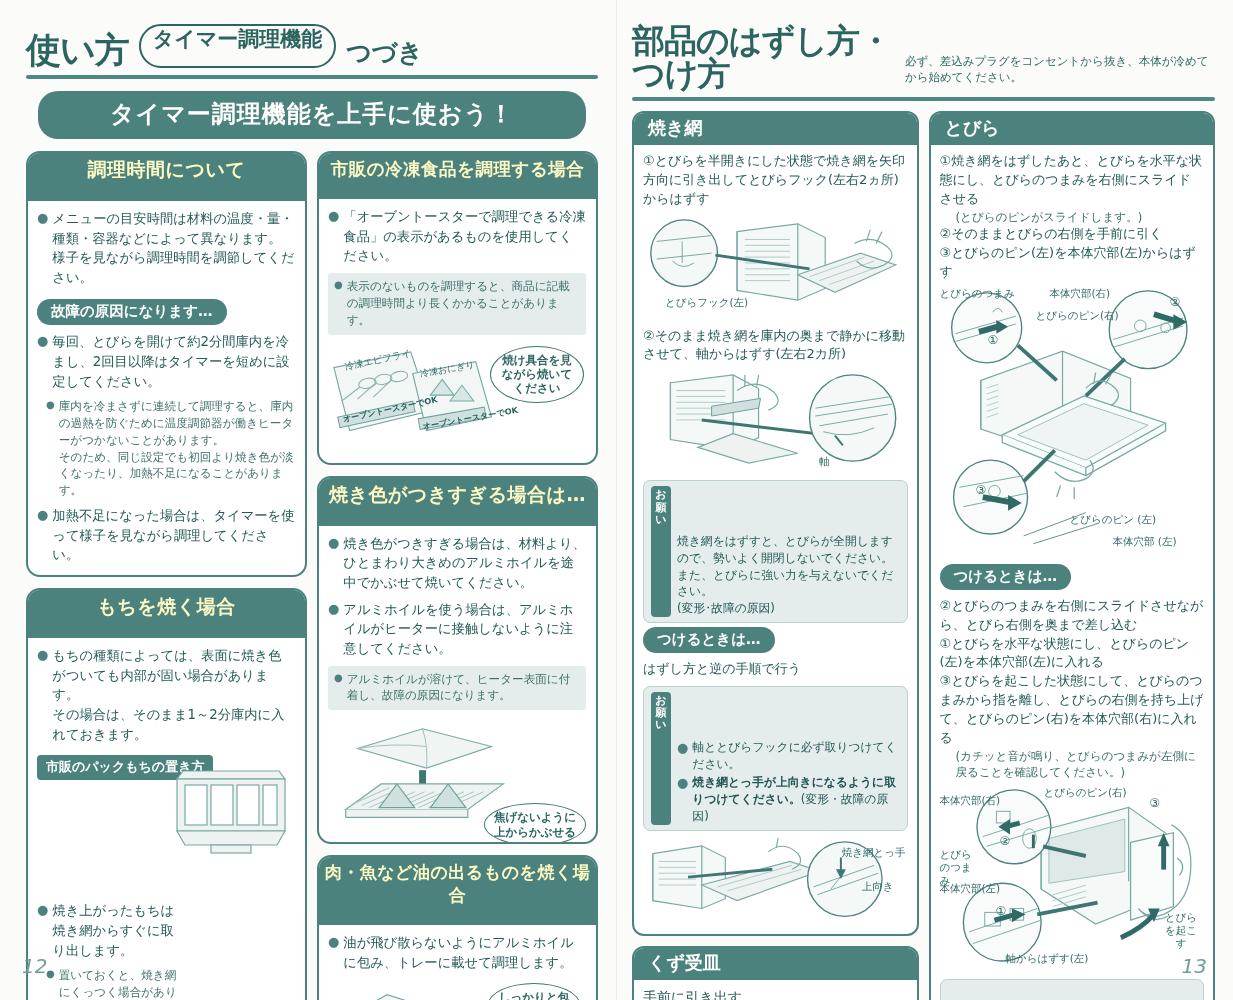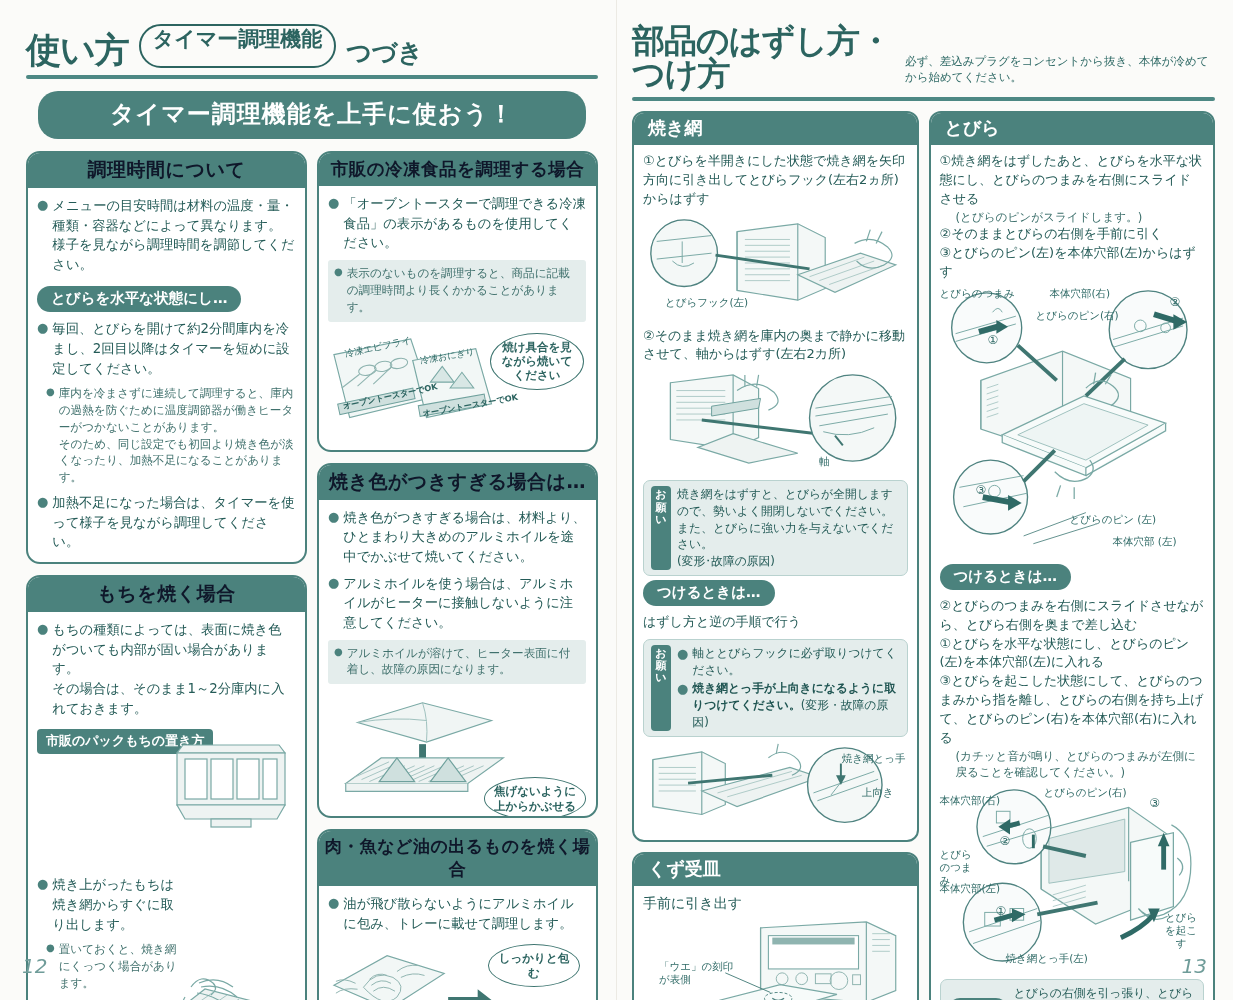--- a/index.html
+++ b/index.html
@@ -42,22 +42,22 @@
   
   .cols{display:flex;gap:10px;margin-top:12px;}
   .col{width:283px;display:flex;flex-direction:column;gap:11px;}
 
   
   .card{
     border:2px solid #4b827d;border-radius:14px;background:#fff;
     overflow:hidden;
   }
   .card-title{
-    background:#4b827d;color:#0f172a;font-weight:bold;font-size:19px;
-    text-align:center;padding:4px 0 5px;letter-spacing:0.5px;
+    background:#4b827d;color:#fef9c3;font-weight:bold;font-size:19px;
+    text-align:center;padding:4px 0 18px;letter-spacing:0.5px;
   }
   .card-body{padding:8px 10px 10px 9px;font-size:13.3px;line-height:1.48;}
 
   
   .b{display:flex;gap:4px;margin-bottom:7px;}
   .b:last-child{margin-bottom:0;}
   .b .dot{color:#4b827d;flex:0 0 auto;line-height:1.45;font-size:13px;}
   .b .tx{flex:1 1 auto;}
   .b.small{font-size:11.6px;line-height:1.45;padding-left:9px;color:#40716d;}
   .b.small .dot{font-size:10px;}
@@ -79,21 +79,21 @@
   .paren{font-size:11.6px;padding-left:16px;color:#3a6e6a;}
 
   
   .onegai{display:flex;gap:6px;background:#e4edec;border:1px solid #b9d2cf;border-radius:7px;padding:5px 7px;margin-top:7px;}
   .onegai-badge{
     flex:0 0 auto;width:20px;background:#4b827d;color:#fff;border-radius:4px;
     font-size:11px;font-weight:bold;text-align:center;line-height:1.12;padding:3px 0;
     letter-spacing:0px;
   }
   .onegai-badge span{display:block;}
-  .onegai-txt{flex:1 1 auto;font-size:11.8px;line-height:1.42;}
+  .onegai-txt{flex:1 1 auto;font-size:11.8px;line-height:1.42;margin-top:47px;}
   .onegai-pill{
     flex:0 0 auto;align-self:center;background:#4b827d;color:#fff;border-radius:12px;
     font-size:12.5px;font-weight:bold;padding:3px 11px 4px;
   }
   .onegai.row{align-items:center;}
   b.em{font-weight:bold;color:#1f5552;}
 
   
   .fig{position:relative;margin:5px 0;}
   .fig svg{display:block;width:100%;height:auto;}
@@ -130,21 +130,21 @@
 
       <div class="col">
 
         <div class="card">
           <div class="card-title">調理時間について</div>
           <div class="card-body">
             <div class="b">
               <span class="dot">●</span>
               <span class="tx nl">メニューの目安時間は材料の温度・量・種類・容器などによって異なります。<br>様子を見ながら調理時間を調節してください。</span>
             </div>
-            <div class="subpill">とびらを水平な状態にし…</div>
+            <div class="subpill">故障の原因になります…</div>
             <div class="b">
               <span class="dot">●</span>
               <span class="tx nl">毎回、とびらを開けて約2分間庫内を冷まし、2回目以降はタイマーを短めに設定してください。</span>
             </div>
             <div class="b small">
               <span class="dot">●</span>
               <span class="tx nl">庫内を冷まさずに連続して調理すると、庫内の過熱を防ぐために温度調節器が働きヒーターがつかないことがあります。<br>そのため、同じ設定でも初回より焼き色が淡くなったり、加熱不足になることがあります。</span>
             </div>
             <div class="b">
               <span class="dot">●</span>
@@ -732,21 +732,21 @@
                 <path d="M230 56 L230 86" stroke="#2f6a66" stroke-width="5" fill="none"></path>
                 <path d="M224 62 L230 48 L236 62 Z" fill="#2f6a66"></path>
 
                 <path d="M186 156 q22 -10 34 -24" stroke="#2f6a66" stroke-width="5" fill="none"></path>
                 <path d="M214 126 L226 126 L220 140 Z" fill="#2f6a66"></path>
               </svg>
               <div class="lbl" style="left:0px;top:8px;">本体穴部(右)</div>
               <div class="lbl" style="left:104px;top:0px;">とびらのピン(右)</div>
               <div class="lbl" style="left:0px;top:62px;width:40px;white-space:normal;">とびらのつまみ</div>
               <div class="lbl" style="left:0px;top:96px;">本体穴部(左)</div>
-              <div class="lbl" style="left:66px;top:166px;">焼き網とっ手(左)</div>
+              <div class="lbl" style="left:66px;top:166px;">軸からはずす(左)</div>
               <div class="lbl" style="right:2px;top:125px;width:42px;white-space:normal;text-align:center;">とびらを起こす</div>
               <div class="lbl" style="left:56px;top:118px;font-size:12px;">①</div>
               <div class="lbl" style="left:60px;top:48px;font-size:12px;">②</div>
               <div class="lbl" style="right:44px;top:10px;font-size:12px;">③</div>
             </div>
 
             <div class="onegai row">
               <div class="onegai-pill">お願い</div>
               <div class="onegai-txt">とびらの右側を引っ張り、とびらがはずれないことを確認してください。</div>
             </div>

